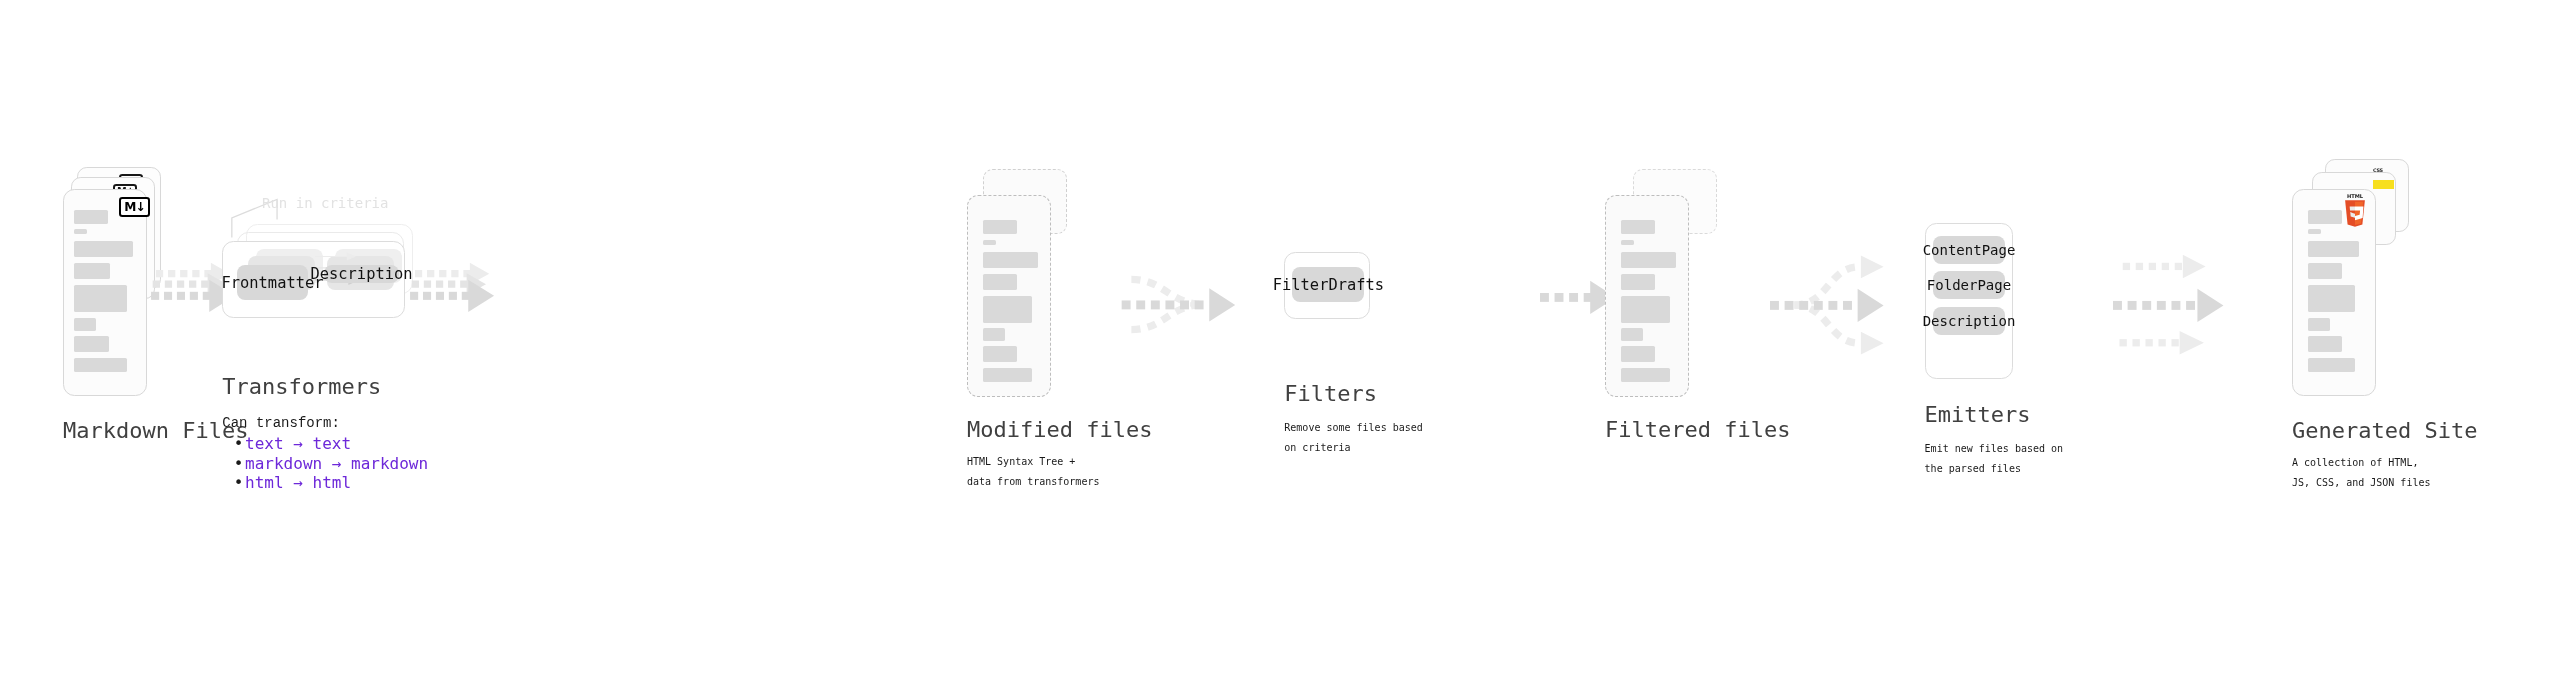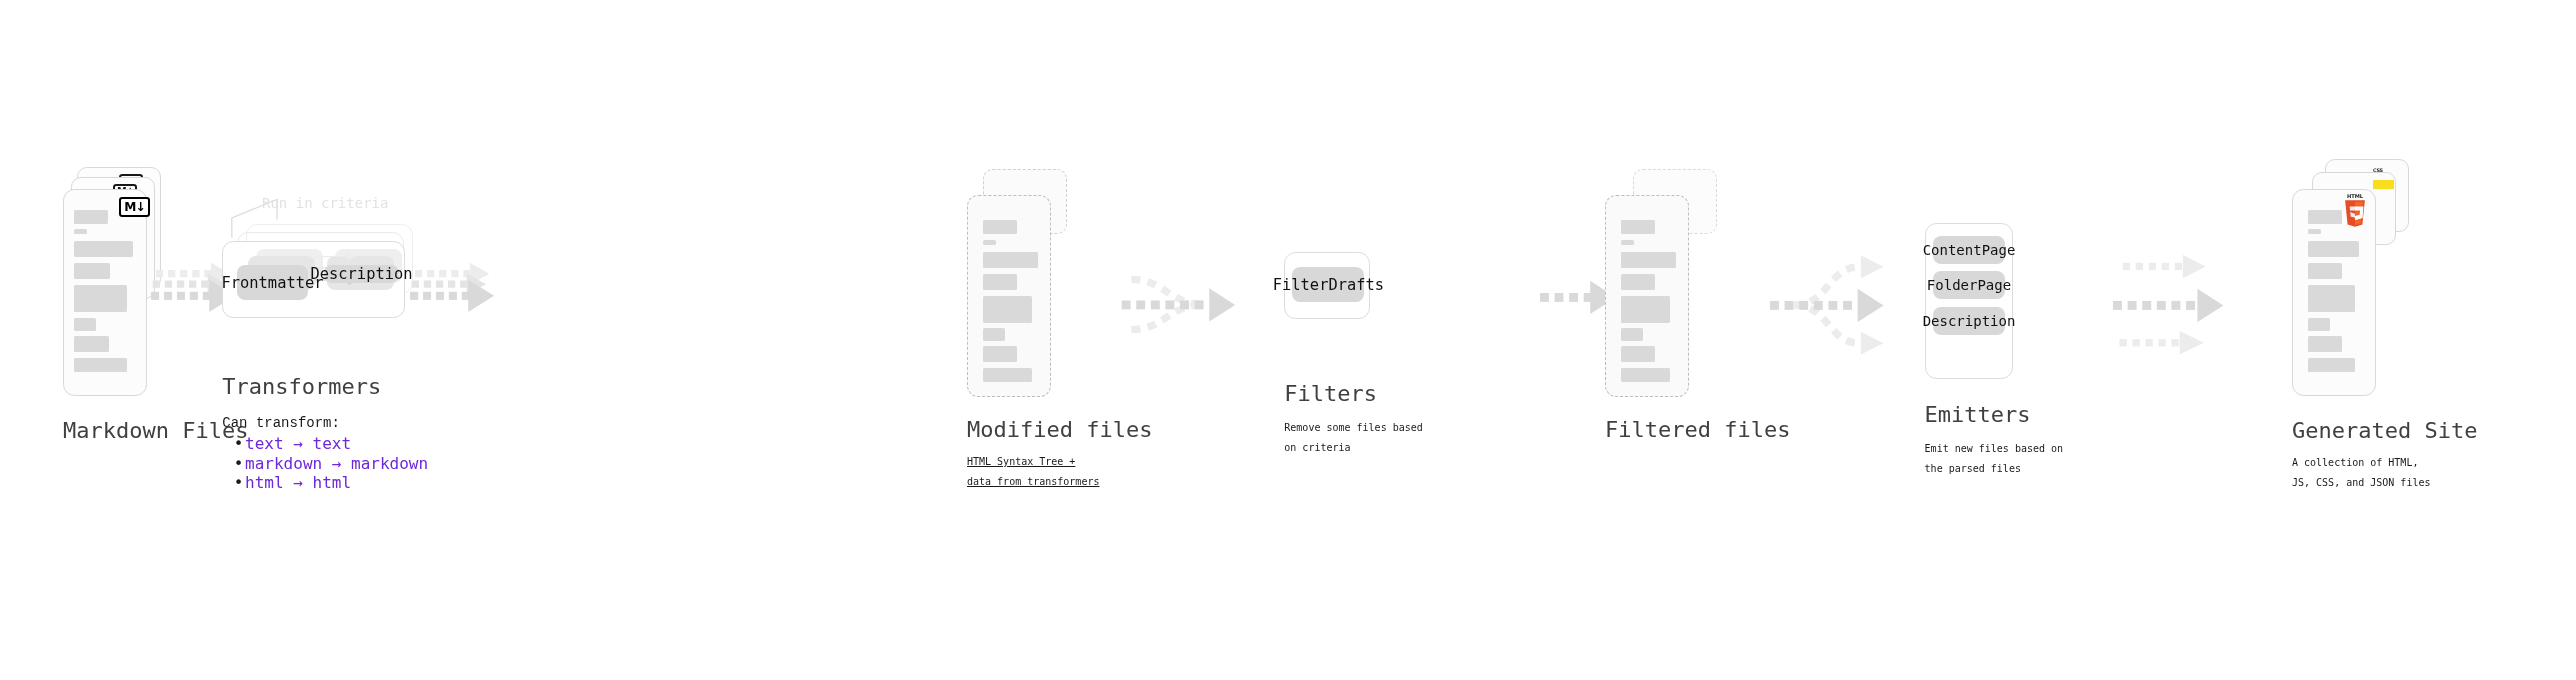--- a/index.html
+++ b/index.html
@@ -302,21 +302,21 @@
       <div class="skel" style="left:14.6px;top:24.4px;width:34px;height:14px;"></div>
       <div class="skel" style="left:14.6px;top:44px;width:13px;height:4.9px;"></div>
       <div class="skel" style="left:14.6px;top:56px;width:55px;height:16.3px;"></div>
       <div class="skel" style="left:14.6px;top:78px;width:34px;height:16.3px;"></div>
       <div class="skel" style="left:14.6px;top:100px;width:49px;height:27px;"></div>
       <div class="skel" style="left:14.6px;top:132px;width:22px;height:13px;"></div>
       <div class="skel" style="left:14.6px;top:150px;width:34px;height:16.3px;"></div>
       <div class="skel" style="left:14.6px;top:172px;width:49px;height:14px;"></div>
     </div>
     <div class="stage-title abs" style="left:41px;top:417px;">Modified files</div>
-    <div class="stage-sub abs" style="left:41px;top:452px;text-decoration:underline;">HTML Syntax Tree +
+    <div class="stage-sub abs" style="left:41px;top:452px;">HTML Syntax Tree +
 data from transformers</div>
   </div>
 
   <svg class="abs" style="left:1120px;top:268px;" width="142" height="73" viewBox="0 0 175 90">
     <path d="M14 14 C55 14, 60 45, 105 45" fill="none" stroke="#ececec" stroke-width="9" stroke-dasharray="11 9" stroke-linecap="butt"></path>
     <path d="M14 76 C55 76, 60 45, 105 45" fill="none" stroke="#ececec" stroke-width="9" stroke-dasharray="11 9" stroke-linecap="butt"></path>
     <g fill="#d9d9d9">
       <rect x="2" y="40" width="11" height="11"></rect>
         <rect x="20" y="40" width="11" height="11"></rect>
       <rect x="38" y="40" width="11" height="11"></rect>

